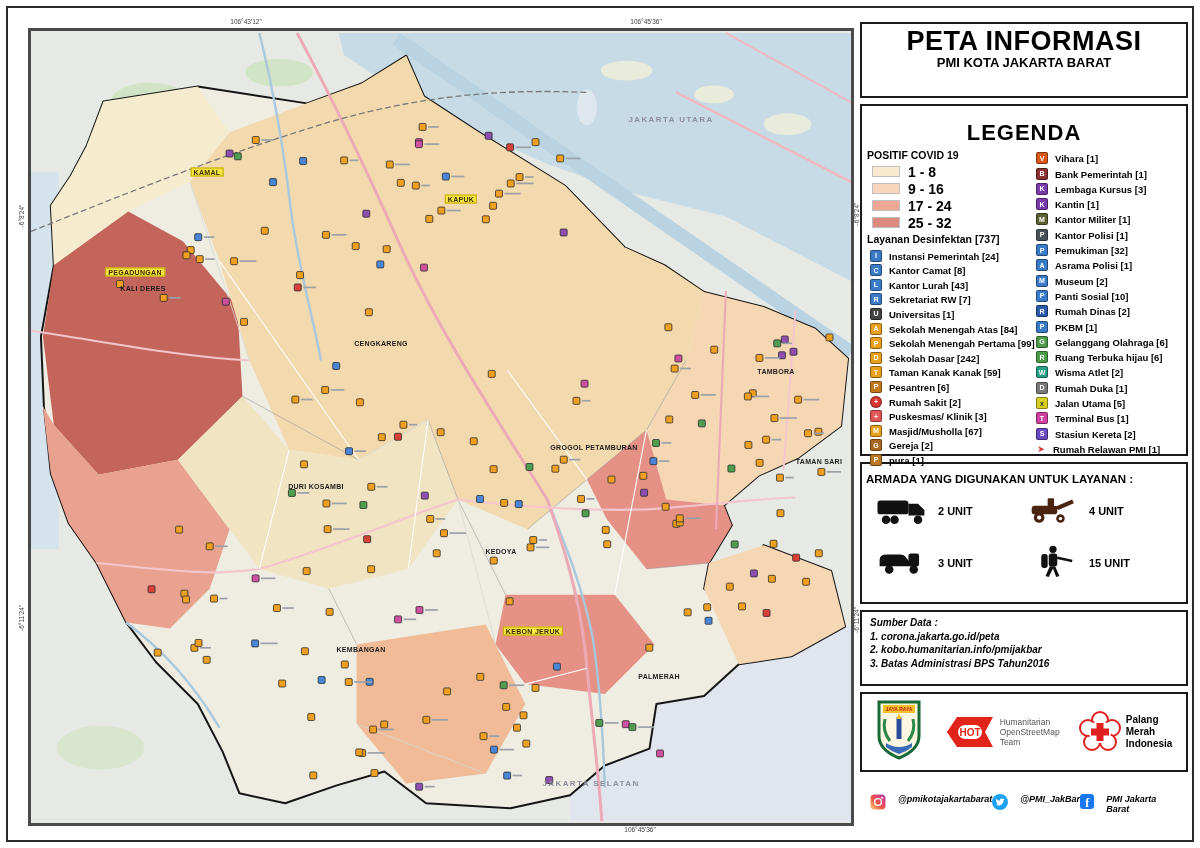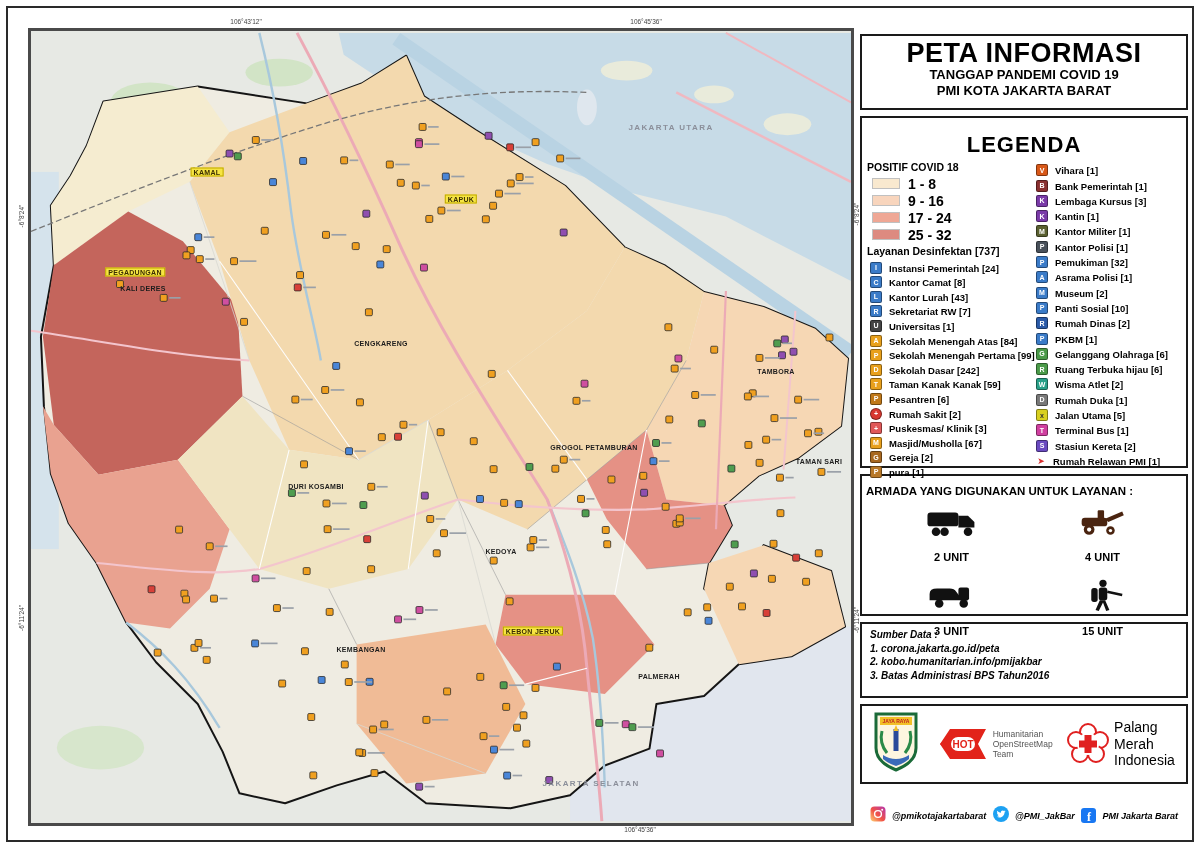--- a/index.html
+++ b/index.html
@@ -9,21 +9,21 @@
   .map-wrap{position:absolute;left:8px;top:8px;width:846px;height:820px;}
   .map-frame{position:absolute;left:12px;top:12px;width:820px;height:792px;border:3px solid #4a4a4a;background:#e7e9e4;overflow:hidden;}
   .map-frame svg{position:absolute;left:0;top:0;}
   .map-label{position:absolute;font-size:7px;font-weight:800;color:#1d1d1d;transform:translate(-50%,-50%);
     letter-spacing:.3px;white-space:nowrap;z-index:5;}
   .map-label.hl{background:#f6e543;border:1px solid #bfa700;padding:0 2px;color:#3a2d00;}
   .map-label.gray{color:#8b8f9a;font-size:8px;letter-spacing:1.4px;font-weight:700;}
   .grat{position:absolute;font-size:6.5px;color:#444;transform:translate(-50%,-50%);white-space:nowrap;}
   .grat.vert{transform:translate(-50%,-50%) rotate(-90deg);}
   
-  .panel{position:absolute;left:852px;top:12px;width:328px;height:816px;}
+  .panel{position:absolute;left:852px;top:0;width:328px;height:816px;}
   .box{background:#fff;border:2px solid #1a1a1a;box-sizing:border-box;}
   .title-box{margin-top:14px;height:76px;text-align:center;padding-top:3px;}
   .title-main{font-size:27px;font-weight:900;letter-spacing:.5px;line-height:1.05;}
   .title-sub{font-size:13px;font-weight:800;line-height:1.2;}
   .legend-box{margin-top:6px;height:352px;}
   .legend-head{font-size:22px;font-weight:900;text-align:center;letter-spacing:1px;margin:14px 0 1px;}
   .lg-cols{display:flex;padding:0 5px;}
   .lg-col-l{width:166px;flex:none;}
   .lg-col-r{flex:1;padding-top:2px;}
   .sec-head{font-size:10.5px;font-weight:800;margin:2px 0 2px;}
@@ -32,30 +32,30 @@
   .sw-lb{font-size:14px;font-weight:700;}
   .lg-row{display:flex;align-items:flex-end;height:14.6px;}
   .lg-col-r .lg-row{height:15.3px;}
   .lg-ic{width:10px;height:10px;border-radius:2px;font-size:7px;font-weight:700;color:#fff;
     display:flex;align-items:center;justify-content:center;margin:0 7px 0 3px;flex:none;
     border:1px solid rgba(0,0,0,.4);line-height:1;}
   .lg-lb{font-size:9.5px;font-weight:700;white-space:nowrap;}
   .armada-box{margin-top:6px;height:142px;}
   .armada-head{font-size:11.5px;font-weight:800;margin:9px 4px 2px;}
   .armada-grid{display:grid;grid-template-columns:1fr 1fr;row-gap:16px;padding:6px 8px 0 14px;}
-  .armada-cell{display:flex;align-items:center;gap:10px;flex-direction:column;}
+  .armada-cell{display:flex;align-items:center;gap:10px;}
   .armada-count{font-size:11px;font-weight:800;}
   .sumber-box{margin-top:6px;height:76px;padding:4px 8px;}
   .sumber-line{font-size:10px;font-weight:700;font-style:italic;line-height:1.35;}
   .logos-box{margin-top:6px;height:80px;display:flex;align-items:center;justify-content:space-around;padding:2px 4px;}
   .hot-wrap,.pmi-wrap{display:flex;align-items:center;gap:5px;}
   .hot-text{font-size:8.5px;color:#555;line-height:1.2;}
-  .pmi-text{font-size:14px;font-weight:400;line-height:1.2;}
+  .pmi-text{font-size:10px;font-weight:700;line-height:1.2;}
   .social{margin-top:4px;height:30px;display:flex;align-items:center;justify-content:space-between;padding:0 10px;}
-  .soc-item{display:flex;align-items:center;gap:6px;margin-top:25px;}
+  .soc-item{display:flex;gap:12px;margin-top:25px;}
   .soc-handle{font-size:9px;font-weight:700;font-style:italic;}
   .fb-ic{width:15px;height:15px;background:#1877f2;border-radius:3px;color:#fff;font-weight:900;
     font-size:12px;display:flex;align-items:flex-end;justify-content:center;line-height:1;font-family:"Liberation Serif",serif;}
 </style>
 </head>
 <body>
 
 <div class="poster">
 
   <div class="map-wrap">
@@ -376,46 +376,45 @@
         <div class="map-label" style="left: 112px; top: 257px;">KALI DERES</div>
         <div class="map-label" style="left: 350px; top: 312px;">CENGKARENG</div>
         <div class="map-label" style="left: 285px; top: 455px;">DURI KOSAMBI</div>
         <div class="map-label" style="left: 563px; top: 416px;">GROGOL PETAMBURAN</div>
         <div class="map-label" style="left: 745px; top: 340px;">TAMBORA</div>
         <div class="map-label" style="left: 788px; top: 430px;">TAMAN SARI</div>
         <div class="map-label" style="left: 470px; top: 520px;">KEDOYA</div>
         <div class="map-label" style="left: 330px; top: 618px;">KEMBANGAN</div>
         <div class="map-label hl" style="left: 502px; top: 600px;">KEBON JERUK</div>
         <div class="map-label" style="left: 628px; top: 645px;">PALMERAH</div>
-        <div class="map-label gray" style="left: 640px; top: 96px;">JAKARTA UTARA</div>
+        <div class="map-label gray" style="left: 640px; top: 88px;">JAKARTA UTARA</div>
         <div class="map-label gray" style="left: 560px; top: 752px;">JAKARTA SELATAN</div>
       </div>
 
   <div class="grat" style="left: 230px; top: 5px;">106°43'12"</div>
       <div class="grat" style="left: 630px; top: 5px;">106°45'36"</div>
       <div class="grat" style="left: 624px; top: 813px;">106°45'36"</div>
       <div class="grat vert" style="left: 5px; top: 200px;">-6°8'24"</div>
       <div class="grat vert" style="left: 5px; top: 602px;">-6°11'24"</div>
       <div class="grat vert" style="left: 840px; top: 198px;">-6°8'24"</div>
       <div class="grat vert" style="left: 840px; top: 604px;">-6°11'24"</div>
     </div>
 
   <div class="panel">
 
     <div class="box title-box">
       <div class="title-main">PETA INFORMASI</div>
-      <div class="title-sub">TANGGAP PANDEMI COVID 19</div>
       <div class="title-sub">PMI KOTA JAKARTA BARAT</div>
     </div>
 
     <div class="box legend-box">
       <div class="legend-head">LEGENDA</div>
       <div class="lg-cols">
         <div class="lg-col-l">
-          <div class="sec-head">POSITIF COVID 18</div>
+          <div class="sec-head">POSITIF COVID 19</div>
           <div id="covid-swatches">
               <div class="sw-row">
                 <span class="sw" style="background: rgb(249, 233, 207);"></span>
                 <span class="sw-lb">1 - 8</span>
               </div>
               <div class="sw-row">
                 <span class="sw" style="background: rgb(248, 213, 189);"></span>
                 <span class="sw-lb">9 - 16</span>
               </div>
               <div class="sw-row">

